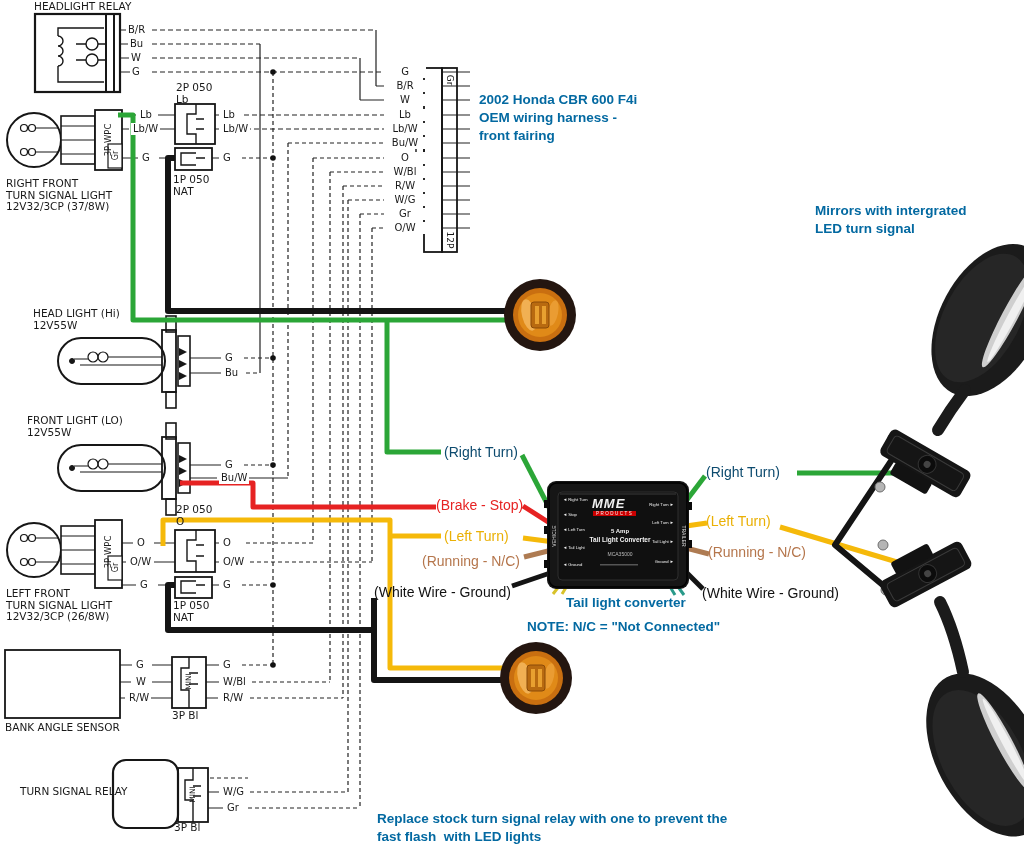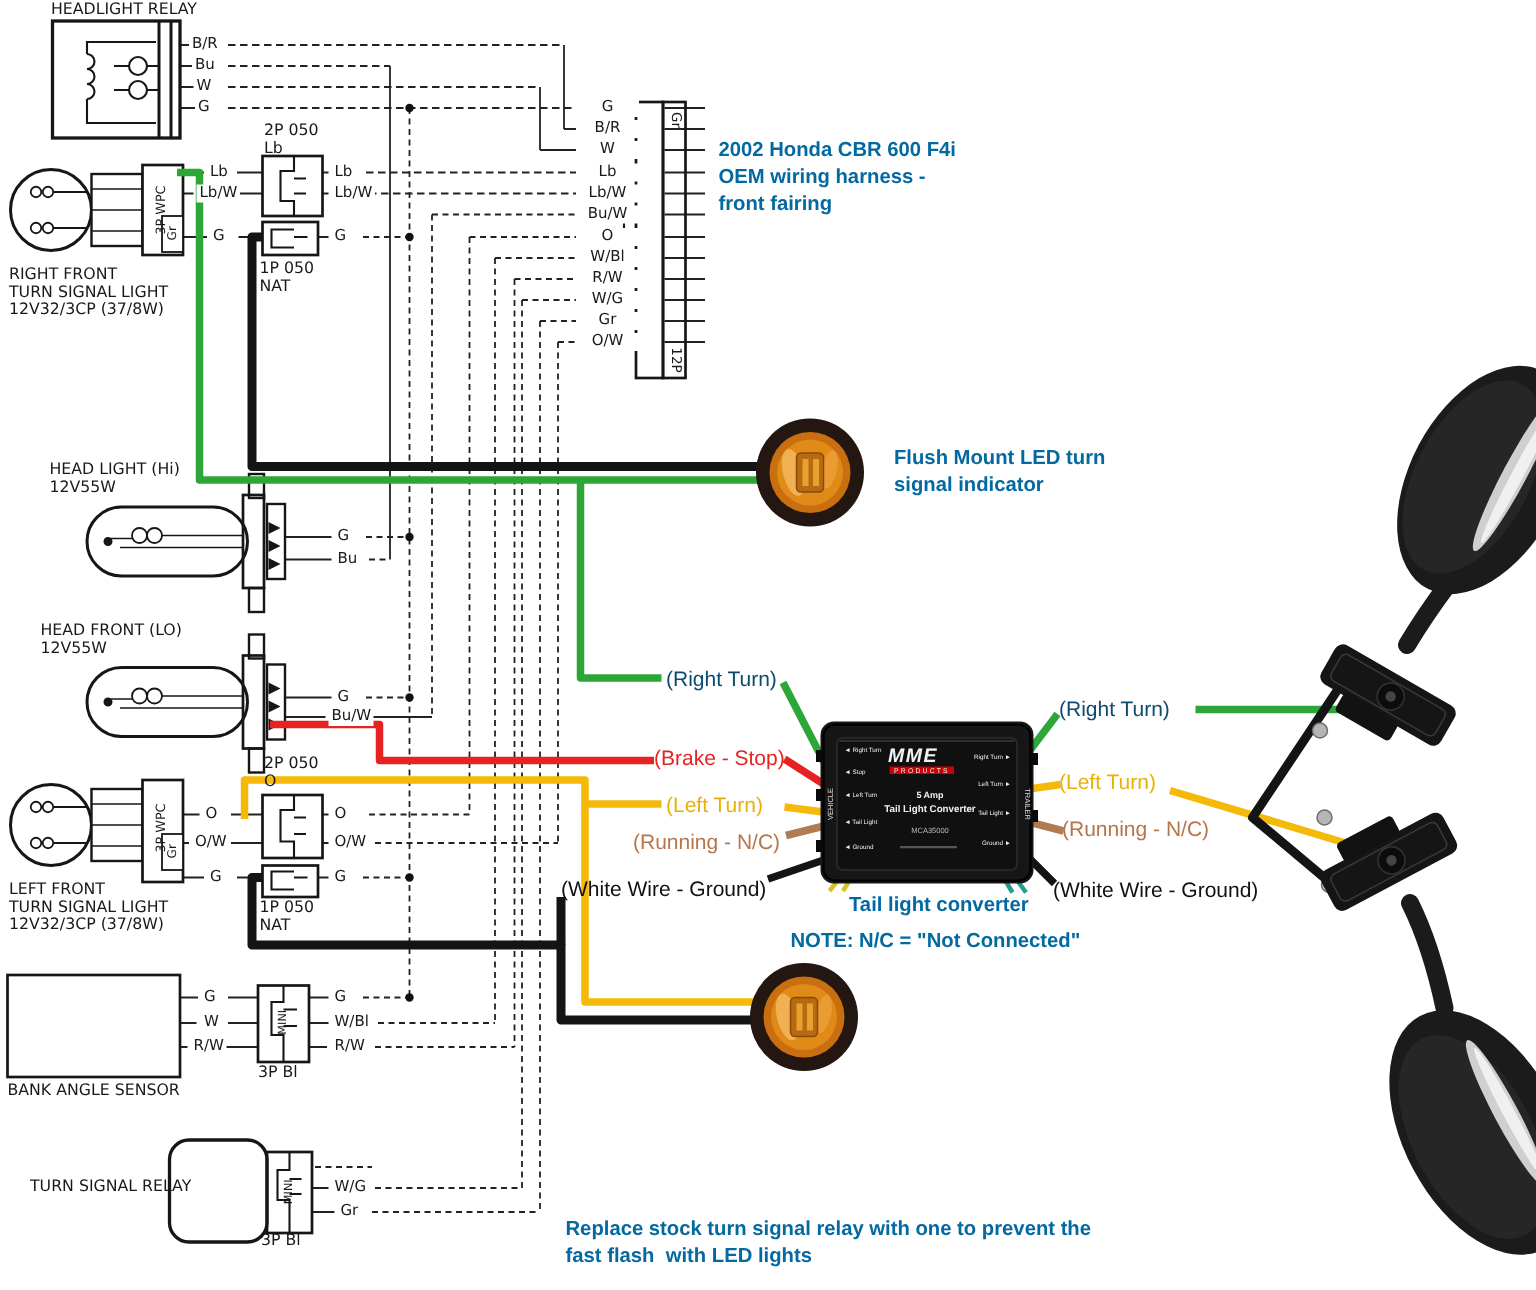--- a/index.html
+++ b/index.html
@@ -305,28 +305,28 @@
   <span class="t pl" style="left:384px;top:194px;width:38px;text-align:center">W/G</span>
   <span class="t pl" style="left:384px;top:208px;width:38px;text-align:center">Gr</span>
   <span class="t pl" style="left:384px;top:222px;width:38px;text-align:center">O/W</span>
   <span class="t rotcw" style="left:440px;top:75px;width:20px;font-size:9px">Gr</span>
   <span class="t rotcw" style="left:438px;top:235px;width:24px;font-size:9px">12P</span>
 
   <span class="t comp" style="left:33px;top:308px">HEAD LIGHT (Hi)
 12V55W</span>
   <span class="t pl" style="left:223px;top:352px">G</span>
   <span class="t pl" style="left:223px;top:367px">Bu</span>
-  <span class="t comp" style="left:27px;top:415px">HEAD FRONT (LO)
+  <span class="t comp" style="left:27px;top:415px">FRONT LIGHT (LO)
 12V55W</span>
   <span class="t pl" style="left:223px;top:459px">G</span>
   <span class="t pl" style="left:219px;top:472px">Bu/W</span>
 
   <span class="t comp" style="left:6px;top:588px">LEFT FRONT
 TURN SIGNAL LIGHT
-12V32/3CP (37/8W)</span>
+12V32/3CP (26/8W)</span>
   <span class="t pl" style="left:135px;top:537px">O</span>
   <span class="t pl" style="left:128px;top:556px">O/W</span>
   <span class="t pl" style="left:138px;top:579px">G</span>
   <span class="t comp" style="left:176px;top:504px">2P 050
 O</span>
   <span class="t pl" style="left:221px;top:537px">O</span>
   <span class="t pl" style="left:221px;top:556px">O/W</span>
   <span class="t comp" style="left:173px;top:600px">1P 050
 NAT</span>
   <span class="t pl" style="left:221px;top:579px">G</span>
@@ -345,22 +345,22 @@
 
   <span class="t comp" style="left:20px;top:786px">TURN SIGNAL RELAY</span>
   <span class="t pl" style="left:221px;top:786px">W/G</span>
   <span class="t pl" style="left:225px;top:802px">Gr</span>
   <span class="t rotccw" style="left:177px;top:790px;width:30px;font-size:7.5px">MINI</span>
   <span class="t comp" style="left:174px;top:822px">3P Bl</span>
 
   <span class="t note" style="left:479px;top:91px">2002 Honda CBR 600 F4i
 OEM wiring harness -
 front fairing</span>
-  <span class="t note" style="left:596px;top:296px">Flush Mount LED turn
-signal indicator</span>
+  <span class="t note" style="left:815px;top:202px">Mirrors with intergrated
+LED turn signal</span>
   <span class="t note" style="left:566px;top:594px">Tail light converter</span>
   <span class="t note" style="left:527px;top:618px">NOTE: N/C = "Not Connected"</span>
   <span class="t note" style="left:377px;top:810px">Replace stock turn signal relay with one to prevent the
 fast flash  with LED lights</span>
 
   <span class="t wl c-green" style="left:444px;top:444px">(Right Turn)</span>
   <span class="t wl c-red" style="left:436px;top:497px">(Brake - Stop)</span>
   <span class="t wl c-yellow" style="left:444px;top:528px">(Left Turn)</span>
   <span class="t wl c-brown" style="left:422px;top:553px">(Running - N/C)</span>
   <span class="t wl c-black" style="left:374px;top:584px">(White Wire - Ground)</span>

